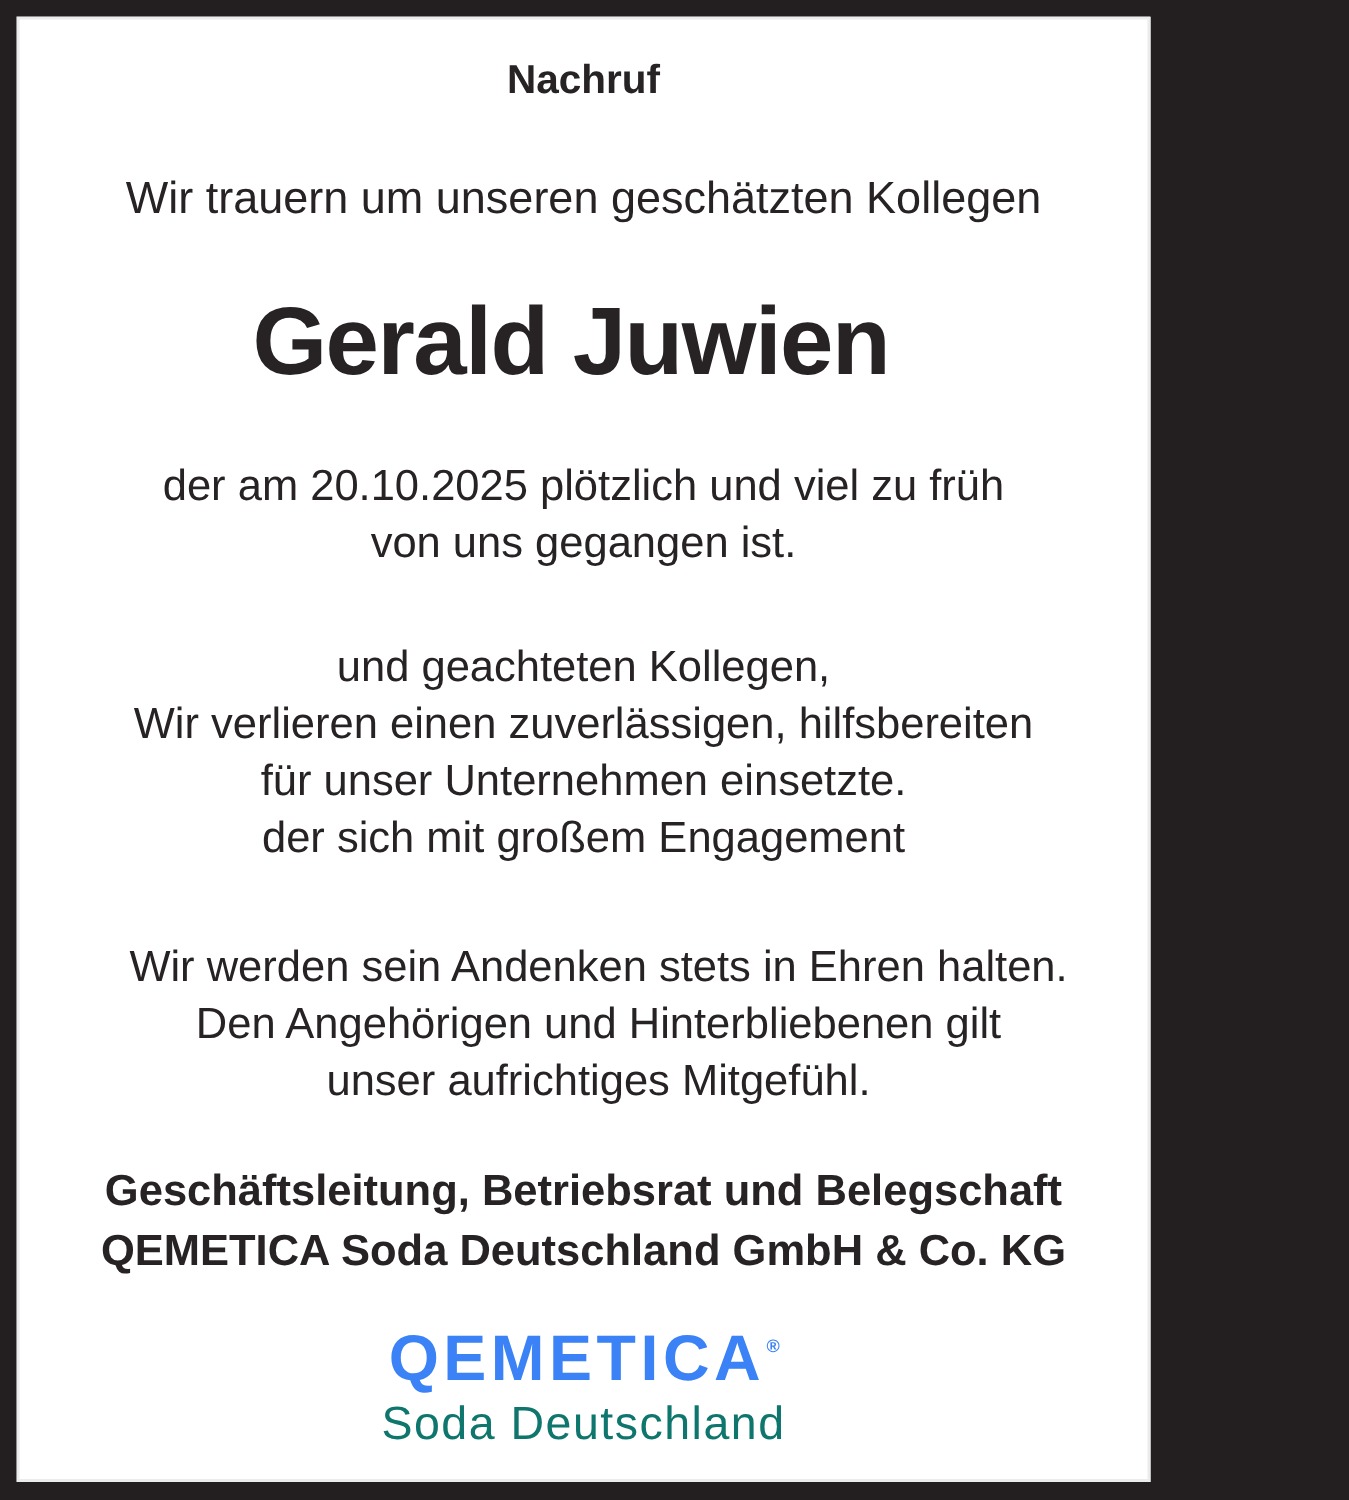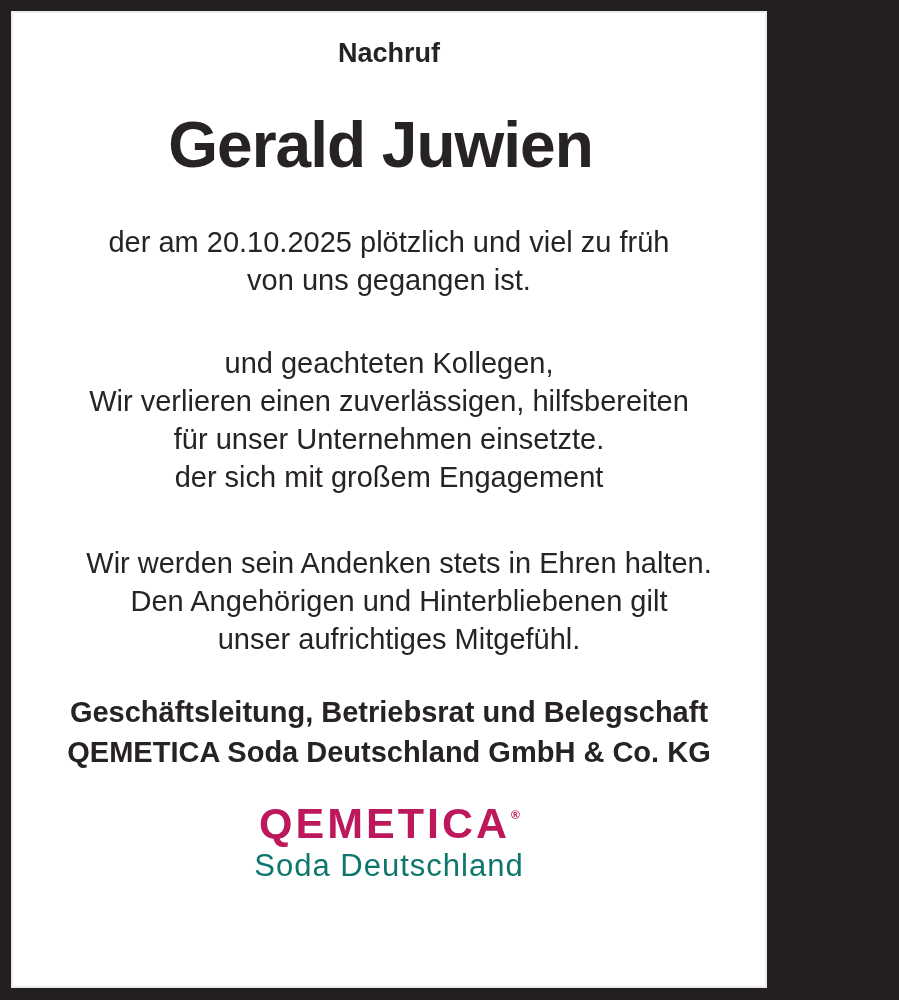--- a/index.html
+++ b/index.html
@@ -101,20 +101,21 @@
   }
 </style>
 </head>
 <body>
 
 <div class="frame" style="border-color: rgb(35, 31, 32); background: rgb(255, 255, 255);">
   <div class="content" style="color: rgb(39, 35, 36);">
 
     <h1 class="notice-title">Nachruf</h1>
 
+    <p class="intro">Wir trauern um unseren geschätzten Kollegen</p>
 
     <h2 class="deceased-name">Gerald Juwien</h2>
 
     <div class="para para-1">
       <div class="line">der am 20.10.2025 plötzlich und viel zu früh</div>
       <div class="line">von uns gegangen ist.</div>
     </div>
 
     <div class="para para-2">
       <div class="line">und geachteten Kollegen,</div>
@@ -128,20 +129,20 @@
       <div class="line">Den Angehörigen und Hinterbliebenen gilt</div>
       <div class="line">unser aufrichtiges Mitgefühl.</div>
     </div>
 
     <div class="signature">
       <div class="line">Geschäftsleitung, Betriebsrat und Belegschaft</div>
       <div class="line">QEMETICA Soda Deutschland GmbH &amp; Co. KG</div>
     </div>
 
     <div class="logo">
-      <div class="logo-brand" style="color: #be185d;">
+      <div class="logo-brand" style="color: #3b82f6;">
         <span>QEMETICA</span><span class="tm">®</span>
       </div>
       <div class="logo-subtitle" style="color: #0f766e;">Soda Deutschland</div>
     </div>
 
   </div>
 </div>
 
 </body></html>

